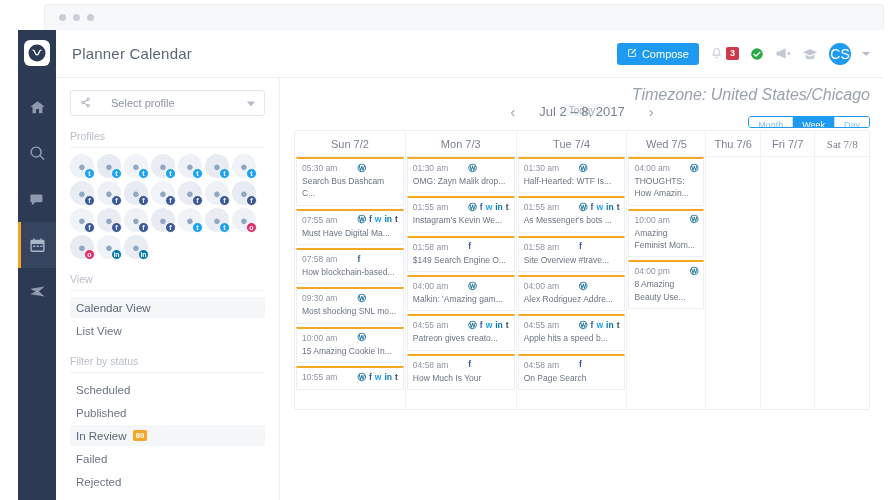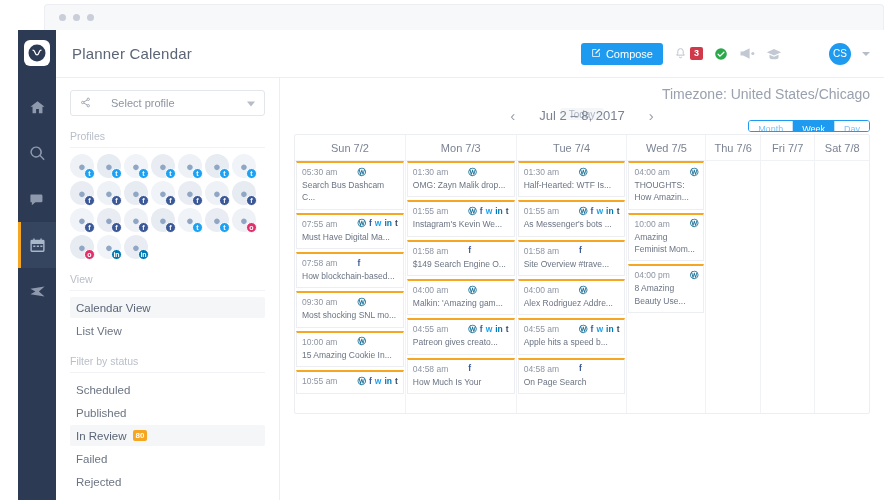--- a/index.html
+++ b/index.html
@@ -56,21 +56,21 @@
   }
   .hicon { display:flex; align-items:center; cursor:pointer; }
   .hicon svg { display:block; }
   .bell-wrap { display:flex; align-items:center; gap:3px; }
   .badge-red {
     background:#d0394a; color:#fff; font-size:9px; font-weight:bold;
     border-radius:2px; padding:1px 4px; line-height:11px;
   }
   .avatar-cs {
     width:22px; height:22px; border-radius:50%; background:#1e9bf0; color:#fff;
-    font-size:10px; display:flex; align-items:center; justify-content:center; cursor:pointer;margin-left:36px;
+    font-size:14px; display:flex; align-items:center; justify-content:center; cursor:pointer;
   }
   .caret-down {
     width:0;height:0;border-left:4px solid transparent;border-right:4px solid transparent;
     border-top:4px solid #b6bdc9; cursor:pointer;
   }
 
   
   .lpanel {
     position:absolute; left:56px; top:78px; width:224px; bottom:0;
     background:#fff; border-right:1px solid #eceef1; padding: 12px 14px 0 14px;
@@ -112,21 +112,21 @@
   .badge-orange {
     background:#f5a623; color:#fff; font-size:8px; font-weight:bold;
     border-radius:2px; padding:1px 3px; line-height:9px;
   }
 
   
   .cal {
     position:absolute; left:280px; top:78px; right:6px; bottom:0;
     background:#fff; padding: 8px 14px 0 14px; overflow:hidden;
   }
-  .tz { text-align:right; font-size:14px; color:#9aa1ae; margin-bottom:6px; }
+  .tz { text-align:right; font-size:16px; color:#9aa1ae; margin-bottom:0;font-style:italic; }
   .caltools { display:flex; align-items:center; height:24px; margin-bottom:2px; position:relative;flex-direction:column; }
   .today-btn {
     background:#f4f6f8; color:#aeb5c0; font-size:10px; border:none;
     border-radius:3px; height:20px; padding:0 9px; cursor:pointer;
   }
   .nav-center {
     position:absolute; left:50%; transform:translateX(-50%);
     display:flex; align-items:center; gap:24px;
   }
   .arrow { font-size:15px; color:#9aa1ae; cursor:pointer; line-height:1; user-select:none; }
@@ -134,21 +134,21 @@
   .seg { margin-left:auto; display:flex; border:1px solid #1e9bf0; border-radius:3px; overflow:hidden; }
   .seg div {
     font-size:9px; padding:3px 9px; background:#fff; color:#7fc2f5; cursor:pointer;
     border-right:1px solid #bfe0fa;
   }
   .seg div:last-child { border-right:none; }
   .seg div.on { background:#1e9bf0; color:#fff; }
 
   .grid { border:1px solid #eceef1; border-radius:2px; height: 280px; display:flex; overflow:hidden; }
   .col { flex:1; border-right:1px solid #f0f2f5; display:flex; flex-direction:column; }
-  .col:last-child { border-right:none; }
+  .col:last-child { border-right:none;font-family:Liberation Serif, serif; }
   .colhead {
     height:26px; display:flex; align-items:center; justify-content:center;
     font-size:11px; color:#7b8393; border-bottom:1px solid #f0f2f5;
   }
   .colbody { flex:1; padding:0; }
   .ev {
     border:1px solid #eceef1; border-top:2px solid #f5a623; background:#fff;
     margin:0 1px 3px 1px; padding:4px 5px 5px 5px; cursor:pointer;
     overflow:hidden;
   }

